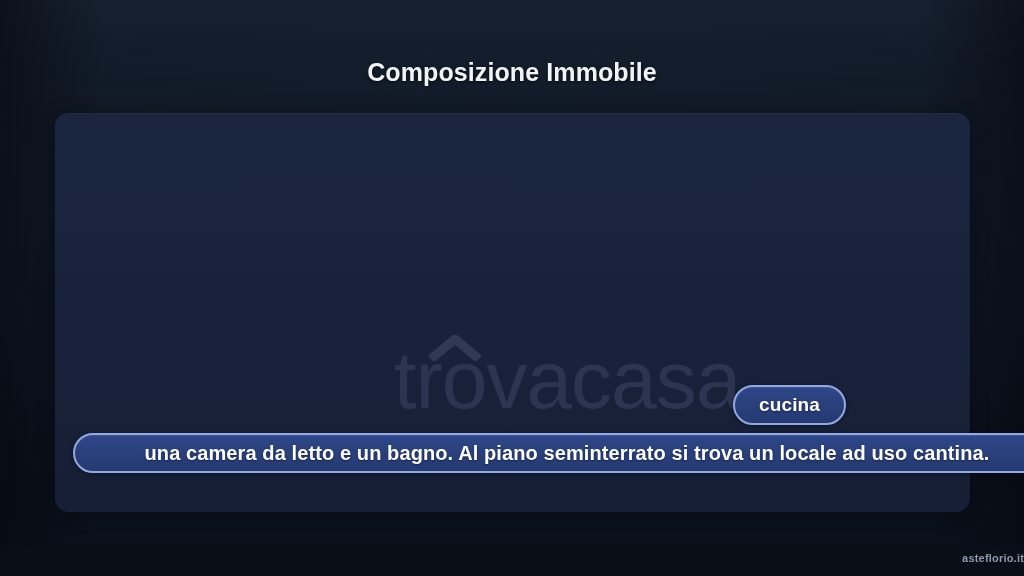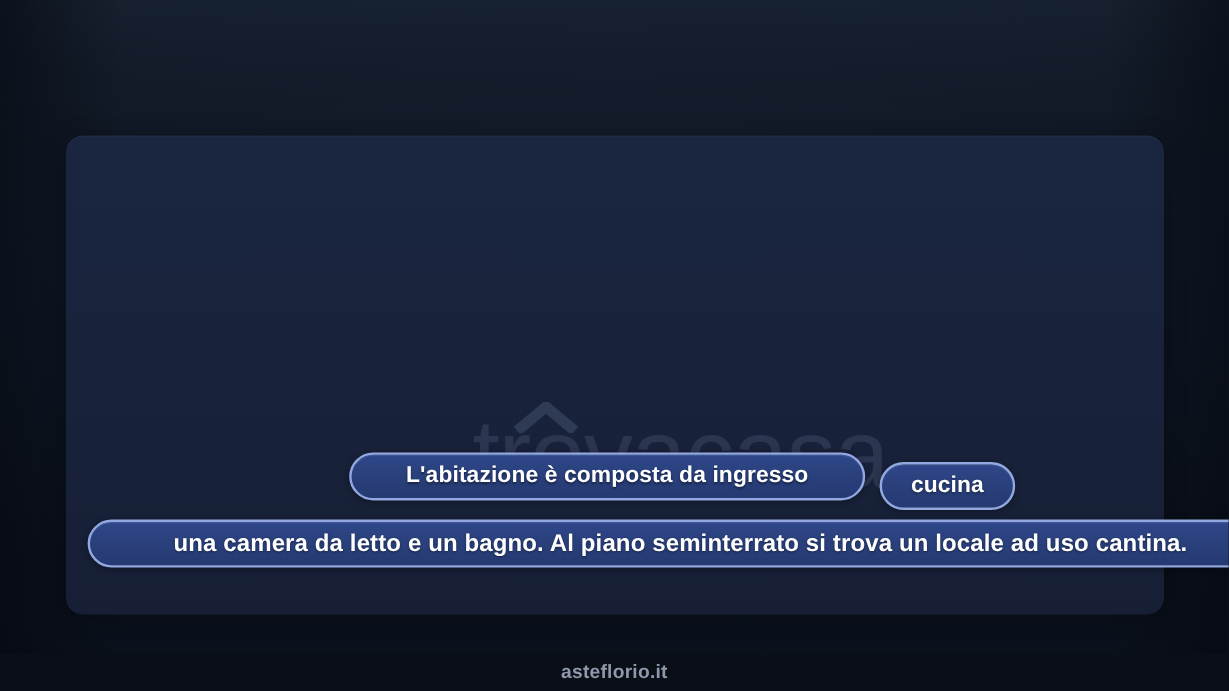--- a/index.html
+++ b/index.html
@@ -133,45 +133,45 @@
     top: 545px;
     width: 1024px;
     height: 31px;
     background: #090e17;
   }
   #footer-label {
     position: absolute;
     left: 0;
     top: 552px;
     width: 1024px;
-    text-align: center;
-    font-size: 16px;
+    text-align: right;
+    font-size: 11px;
     font-weight: bold;
     color: #8e99ab;
     letter-spacing: 0.2px;
   }
 </style>
 </head>
 <body>
 
 <div id="app">
 
   <div id="vignette"></div>
 
+  <div id="page-title">Composizione Immobile</div>
 
   <div id="content-card">
 
     <div id="watermark">
       <div id="watermark-text">trovacasa</div>
       <svg id="watermark-roof" viewBox="0 0 56 26">
         <path d="M4 24 L28 4 L52 24" fill="none" stroke="rgba(150,168,205,0.20)" stroke-width="9" stroke-linecap="butt" stroke-linejoin="miter"></path>
       </svg>
     </div>
 
-    <div class="chip" id="chip-0">L'abitazione è composta da ingresso</div>
 
     <div class="chip" id="chip-1">cucina</div>
 
     <div class="chip" id="chip-2">una camera da letto e un bagno. Al piano seminterrato si trova un locale ad uso cantina.</div>
 
   </div>
 
   <div id="footer-band"></div>
   <div id="footer-label">asteflorio.it</div>
 

